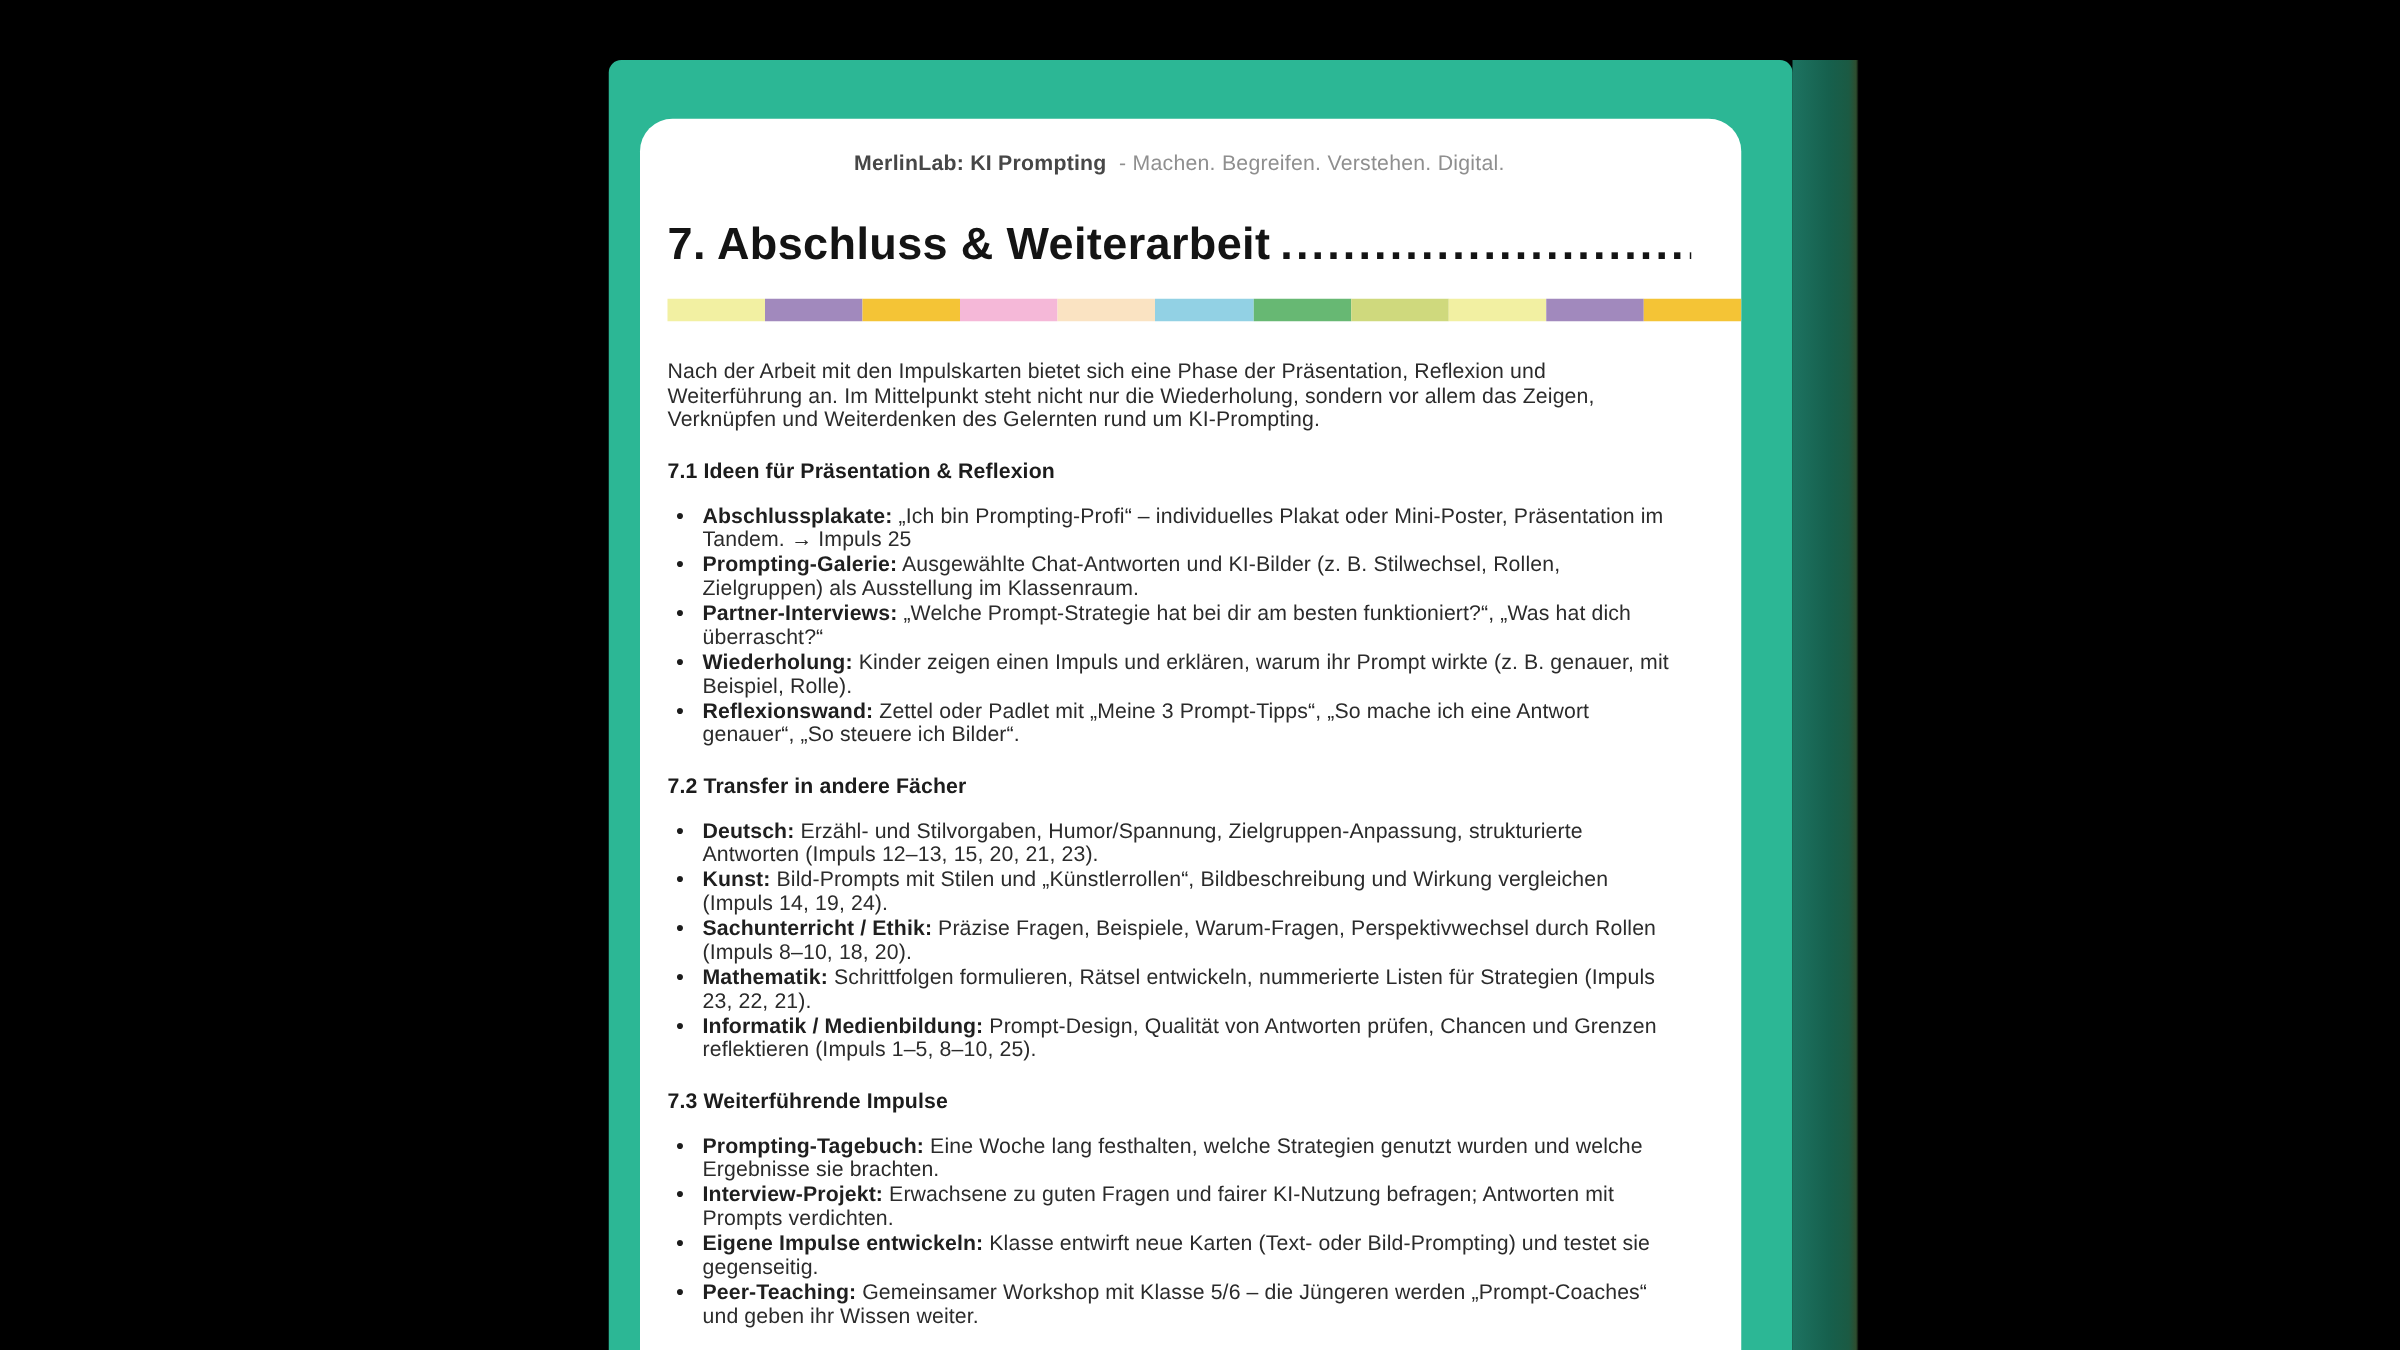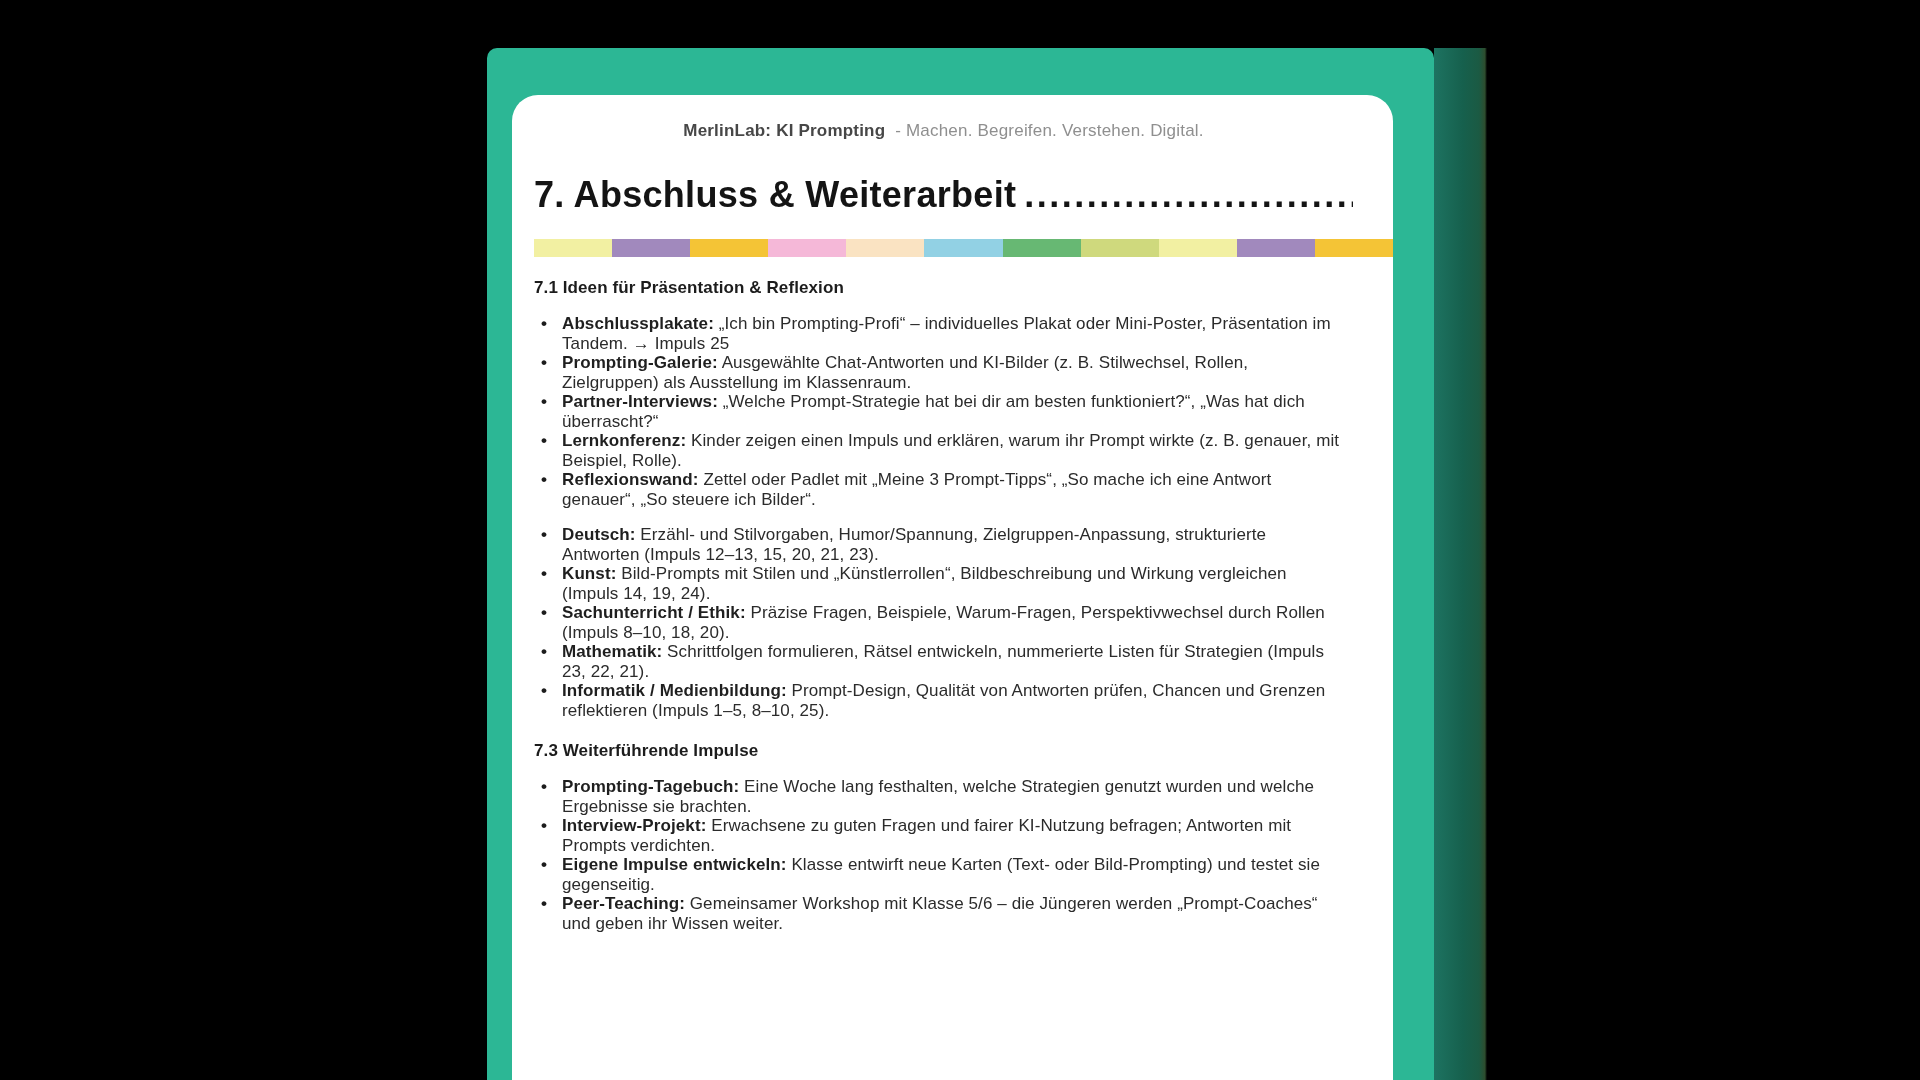--- a/index.html
+++ b/index.html
@@ -80,30 +80,32 @@
         <div class="seg" style="background: rgb(245, 184, 216);"></div>
         <div class="seg" style="background: rgb(250, 227, 194);"></div>
         <div class="seg" style="background: rgb(146, 209, 228);"></div>
         <div class="seg" style="background: rgb(103, 184, 115);"></div>
         <div class="seg" style="background: rgb(207, 217, 125);"></div>
         <div class="seg" style="background: rgb(242, 240, 162);"></div>
         <div class="seg" style="background: rgb(161, 137, 189);"></div>
         <div class="seg" style="background: rgb(244, 196, 54);"></div>
       </div>
 
+    <p class="intro">Nach der Arbeit mit den Impulskarten bietet sich eine Phase der Präsentation, Reflexion und Weiterführung an. Im Mittelpunkt steht nicht nur die Wiederholung, sondern vor allem das Zeigen, Verknüpfen und Weiterdenken des Gelernten rund um KI-Prompting.</p>
 
     <div>
         <h2 class="section-heading">7.1 Ideen für Präsentation &amp; Reflexion</h2>
         <ul class="bullet-list">
           <li><span class="bl">Abschlussplakate:</span><span> „Ich bin Prompting-Profi“ – individuelles Plakat oder Mini-Poster, Präsentation im Tandem. → Impuls 25</span></li>
           <li><span class="bl">Prompting-Galerie:</span><span> Ausgewählte Chat-Antworten und KI-Bilder (z. B. Stilwechsel, Rollen, Zielgruppen) als Ausstellung im Klassenraum.</span></li>
           <li><span class="bl">Partner-Interviews:</span><span> „Welche Prompt-Strategie hat bei dir am besten funktioniert?“, „Was hat dich überrascht?“</span></li>
-          <li><span class="bl">Lernkonferenz:</span><span> Kinder zeigen einen Impuls und erklären, warum ihr Prompt wirkte (z. B. genauer, mit Beispiel, Rolle).</span></li>
+          <li><span class="bl">Wiederholung:</span><span> Kinder zeigen einen Impuls und erklären, warum ihr Prompt wirkte (z. B. genauer, mit Beispiel, Rolle).</span></li>
           <li><span class="bl">Reflexionswand:</span><span> Zettel oder Padlet mit „Meine 3 Prompt-Tipps“, „So mache ich eine Antwort genauer“, „So steuere ich Bilder“.</span></li>
         </ul>
+        <h2 class="section-heading">7.2 Transfer in andere Fächer</h2>
         <ul class="bullet-list">
           <li><span class="bl">Deutsch:</span><span> Erzähl- und Stilvorgaben, Humor/Spannung, Zielgruppen-Anpassung, strukturierte Antworten (Impuls 12–13, 15, 20, 21, 23).</span></li>
           <li><span class="bl">Kunst:</span><span> Bild-Prompts mit Stilen und „Künstlerrollen“, Bildbeschreibung und Wirkung vergleichen (Impuls 14, 19, 24).</span></li>
           <li><span class="bl">Sachunterricht / Ethik:</span><span> Präzise Fragen, Beispiele, Warum-Fragen, Perspektivwechsel durch Rollen (Impuls 8–10, 18, 20).</span></li>
           <li><span class="bl">Mathematik:</span><span> Schrittfolgen formulieren, Rätsel entwickeln, nummerierte Listen für Strategien (Impuls 23, 22, 21).</span></li>
           <li><span class="bl">Informatik / Medienbildung:</span><span> Prompt-Design, Qualität von Antworten prüfen, Chancen und Grenzen reflektieren (Impuls 1–5, 8–10, 25).</span></li>
         </ul>
         <h2 class="section-heading">7.3 Weiterführende Impulse</h2>
         <ul class="bullet-list">
           <li><span class="bl">Prompting-Tagebuch:</span><span> Eine Woche lang festhalten, welche Strategien genutzt wurden und welche Ergebnisse sie brachten.</span></li>

